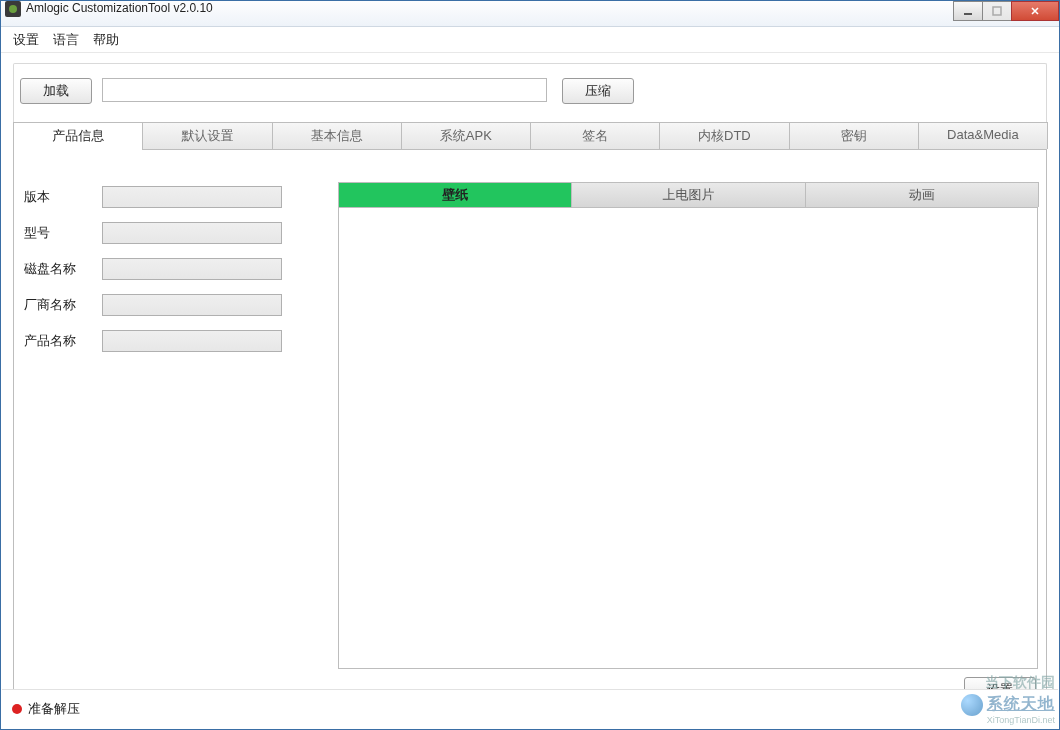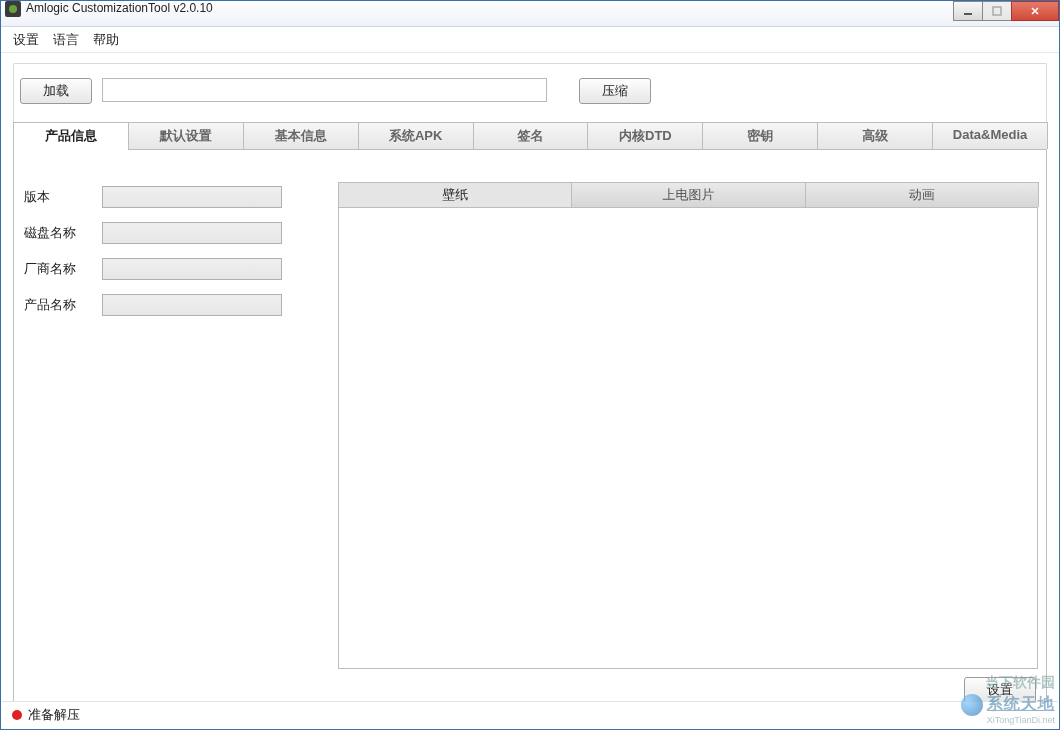--- a/index.html
+++ b/index.html
@@ -22,46 +22,46 @@
   .menubar { height: 26px; display:flex; align-items:center; gap:14px; padding-left:12px; background:#fff; border-bottom:1px solid #e8e8e8;}
   .menubar span { color:#222; cursor:default; }
 
   .client { padding: 10px 12px 0 12px; }
 
   
   .toolbar-outer{ border:1px solid #d9d9d9; border-bottom:none; padding:14px 6px 18px 6px; border-radius:2px 2px 0 0;}
   .toolbar { display:flex; align-items:flex-start; gap:10px; }
   .btn { background:linear-gradient(#fdfdfd,#e7e7e7); border:1px solid #9a9a9a; border-radius:3px; padding:3px 22px; cursor:pointer; color:#222;}
   .path-input { flex:0 0 445px; height:24px; border:1px solid #b9b9b9; background:#fff; padding:2px 4px;}
-  .compress-wrap{margin-left:22px;}
+  .compress-wrap{margin-left:5px;}
 
   
-  .tabstrip { display:flex; border-bottom:1px solid #bdbdbd;font-weight:bold; }
+  .tabstrip { display:flex; border-bottom:1px solid #bdbdbd; }
   .tab { flex:1; text-align:center; padding:4px 0; background:linear-gradient(#f6f6f6,#e6e6e6); border:1px solid #bdbdbd; border-bottom:none; margin-right:-1px; color:#666; cursor:default;}
   .tab.active { background:#fff; color:#222; position:relative; }
   .tab.active::after{content:"";position:absolute;left:0;right:0;bottom:-1px;height:1px;background:#fff;}
 
   .tab-body { border:1px solid #bdbdbd; border-top:none; height:562px; padding:32px 8px 8px 10px; display:flex; gap:24px; position:relative;}
 
   
   .form-col { width:290px; padding-top:4px;}
   .form-row { display:flex; align-items:center; margin-bottom:14px; }
   .form-row label { width:78px; color:#222; }
   .form-input { width:180px; height:22px; border:1px solid #b0b0b0; background:linear-gradient(#efefef,#e7e7e7); }
 
   
   .right-panel { flex:1; display:flex; flex-direction:column; }
   .inner-tabstrip { display:flex; }
   .inner-tab { flex:1; text-align:center; padding:3px 0; background:linear-gradient(#e9e9e9,#d6d6d6); border:1px solid #bdbdbd; border-bottom:none; margin-right:-1px; color:#555; cursor:default;}
-  .inner-tab.active { background:#e5e5e5; color:#222;}
+  .inner-tab.active { background:#22c55e; color:#222;font-weight:bold;}
   .preview-area { flex:1; border:1px solid #bdbdbd; background:#fff; }
   .settings-btn-row { display:flex; justify-content:flex-end; padding:8px 2px 0 0;}
 
   
-  .statusbar { position:absolute; left:1px; right:1px; bottom:1px; height:27px; border-top:1px solid #e2e2e2; display:flex; align-items:center; padding-left:10px; gap:6px; background:#fff;}
+  .statusbar { position:absolute; left:1px; right:1px; bottom:1px; height:39px; border-top:1px solid #e2e2e2; display:flex; align-items:center; padding-left:10px; gap:6px; background:#fff;}
   .status-dot { width:10px; height:10px; border-radius:50%; background:#d22;}
   .status-text{ color:#222;}
 
   
   .watermark { position:absolute; right:4px; bottom:4px; opacity:0.65; pointer-events:none; display:flex; flex-direction:column; align-items:flex-end; gap:2px;}
   .wm-row{display:flex;align-items:flex-start;gap:4px;}
   .wm-badge{width:22px;height:22px;border-radius:50%;background:radial-gradient(circle at 30% 30%,#7fc6ff,#1a6fb3);}
   .wm-text1{font-size:14px;color:#8aa; font-weight:bold;}
   .wm-text2{font-size:16px;color:#5a8fb5;font-weight:bold;letter-spacing:1px;text-decoration:underline;}
   .wm-sub{font-size:9px;color:#8aa;}
@@ -116,29 +116,32 @@
     </div>
 
     <div class="tabstrip">
       <div class="tab active">产品信息</div>
       <div class="tab">默认设置</div>
       <div class="tab">基本信息</div>
       <div class="tab">系统APK</div>
       <div class="tab">签名</div>
       <div class="tab">内核DTD</div>
       <div class="tab">密钥</div>
-      <div class="tab">高级</div>
       <div class="tab">Data&amp;Media</div>
     </div>
 
     <div class="tab-body">
 
       <div class="form-col">
         <div class="form-row">
           <label>版本</label>
+          <input class="form-input" type="text" value="" style="">
+        </div>
+        <div class="form-row">
+          <label>型号</label>
           <input class="form-input" type="text" value="" style="">
         </div>
         <div class="form-row">
           <label>磁盘名称</label>
           <input class="form-input" type="text" value="" style="">
         </div>
         <div class="form-row">
           <label>厂商名称</label>
           <input class="form-input" type="text" value="" style="">
         </div>

